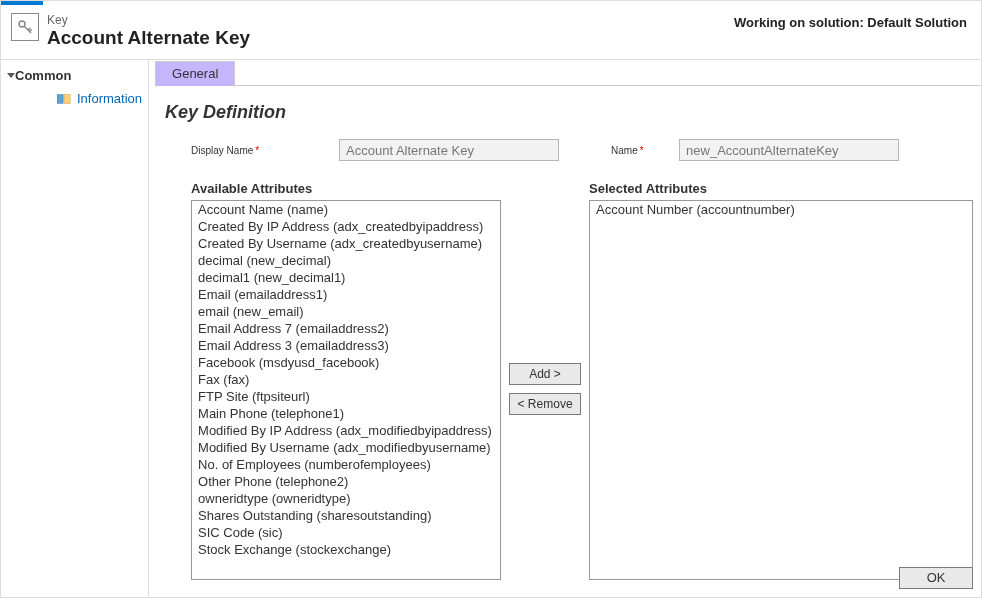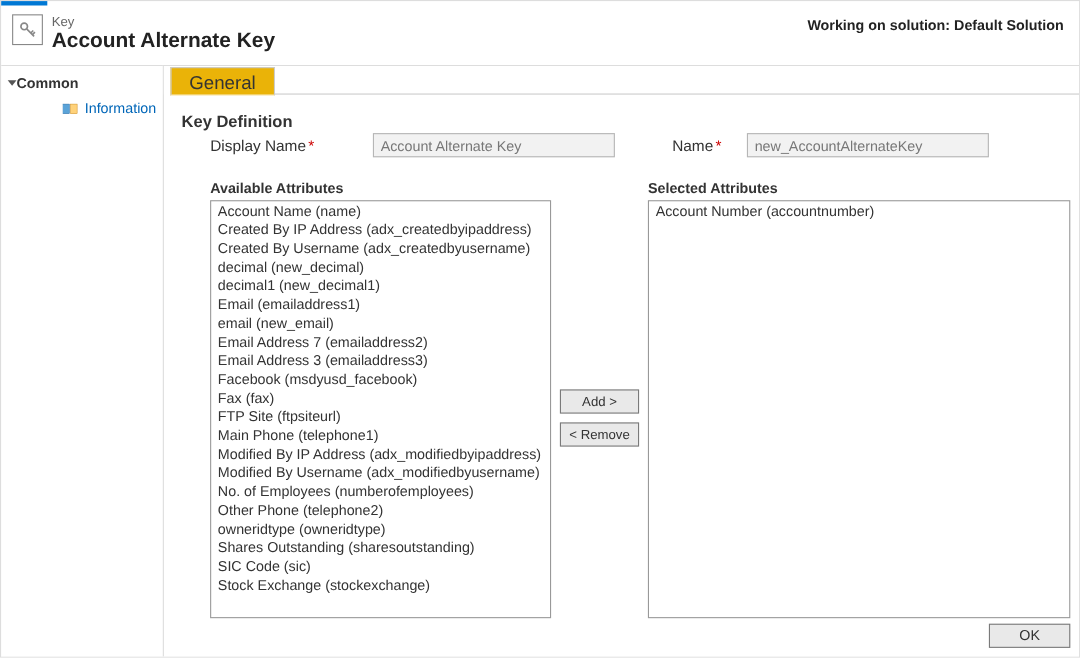--- a/index.html
+++ b/index.html
@@ -16,26 +16,26 @@
   .header-right { font-size: 13px; font-weight: 600; color: #222; padding-top: 2px; padding-right: 4px; }
   .body { flex: 1; display: flex; overflow: hidden; }
   .sidebar { width: 185px; border-top: 1px solid #ddd; padding: 6px 0 0 0; }
   .sidebar-heading { display: flex; align-items: center; gap: 0; padding: 2px 6px 6px 6px; font-weight: 600; color: #333; cursor: pointer; }
   .caret-down { width: 0; height: 0; border-left: 4px solid transparent; border-right: 4px solid transparent; border-top: 5px solid #555; }
   .sidebar-item { display: flex; align-items: center; gap: 6px; padding: 2px 6px 2px 24px; color: #0066b8; cursor: pointer; margin-left: 32px; }
   .sidebar-item .ic { width: 14px; height: 12px; display: inline-flex; align-items: center; justify-content: center; }
   .sidebar-item .ic svg { width: 14px; height: 12px; }
   .main { flex: 1; display: flex; flex-direction: column; border-top: 1px solid #ddd; border-left: 1px solid #ddd; position: relative; }
   .tabs { display: flex; height: 26px; background: #fff; }
-  .tab { padding: 4px 16px; font-size: 17px; border: 1px solid #ccc; border-bottom: 1px solid #fff; background: #eab308; position: relative; top: 1px; margin-left: 6px; cursor: pointer; }
+  .tab { padding: 4px 16px; font-size: 13px; border: 1px solid #ccc; border-bottom: 1px solid #fff; background: #c4b5fd; position: relative; top: 1px; margin-left: 6px; cursor: pointer; }
   .tab-strip-line { border-bottom: 1px solid #ccc; flex: 1; }
   .content { padding: 10px 16px 0 16px; flex: 1; overflow: hidden; display: flex; flex-direction: column; }
-  .section-title { font-weight: 600; font-size: 15px; margin: 6px 0 2px 0; }
+  .section-title { font-weight: 600; font-size: 18px; margin: 6px 0 16px 0; font-style: italic; }
   .form-row { display: flex; align-items: center; gap: 8px; padding-left: 26px; }
-  .form-label { width: 140px; font-size: 14px; }
+  .form-label { width: 140px; font-size: 10px; }
   .req { color: #c00; margin-left: 2px; }
   .text-input { height: 22px; width: 220px; border: 1px solid #b6b6b6; background: #f2f2f2; color: #777; padding: 0 6px; font-size: 13px; }
   .form-gap { width: 36px; }
   .dual-list { display: flex; gap: 8px; padding-left: 26px; margin-top: 20px; flex: 1; min-height: 0; }
   .col { display: flex; flex-direction: column; }
   .col.avail { width: 310px; }
   .col.mid { width: 72px; align-items: center; justify-content: center; gap: 8px; }
   .col.sel { width: 384px; }
   .col-label { font-weight: 600; margin-bottom: 4px; }
   .listbox { border: 1px solid #999; height: 380px; overflow-y: scroll; background: #fff; font-size: 13px; }

